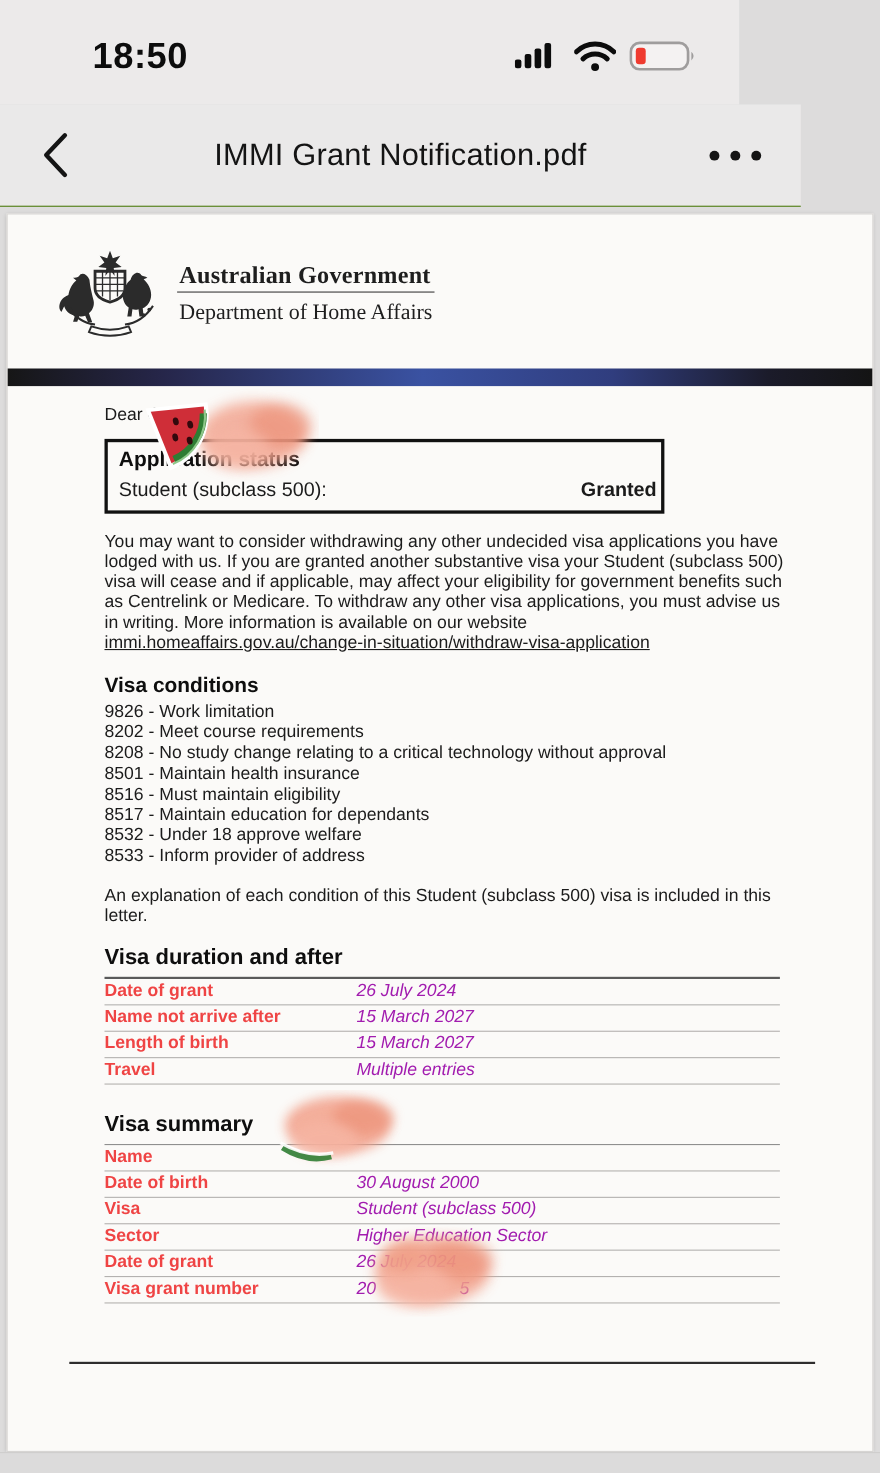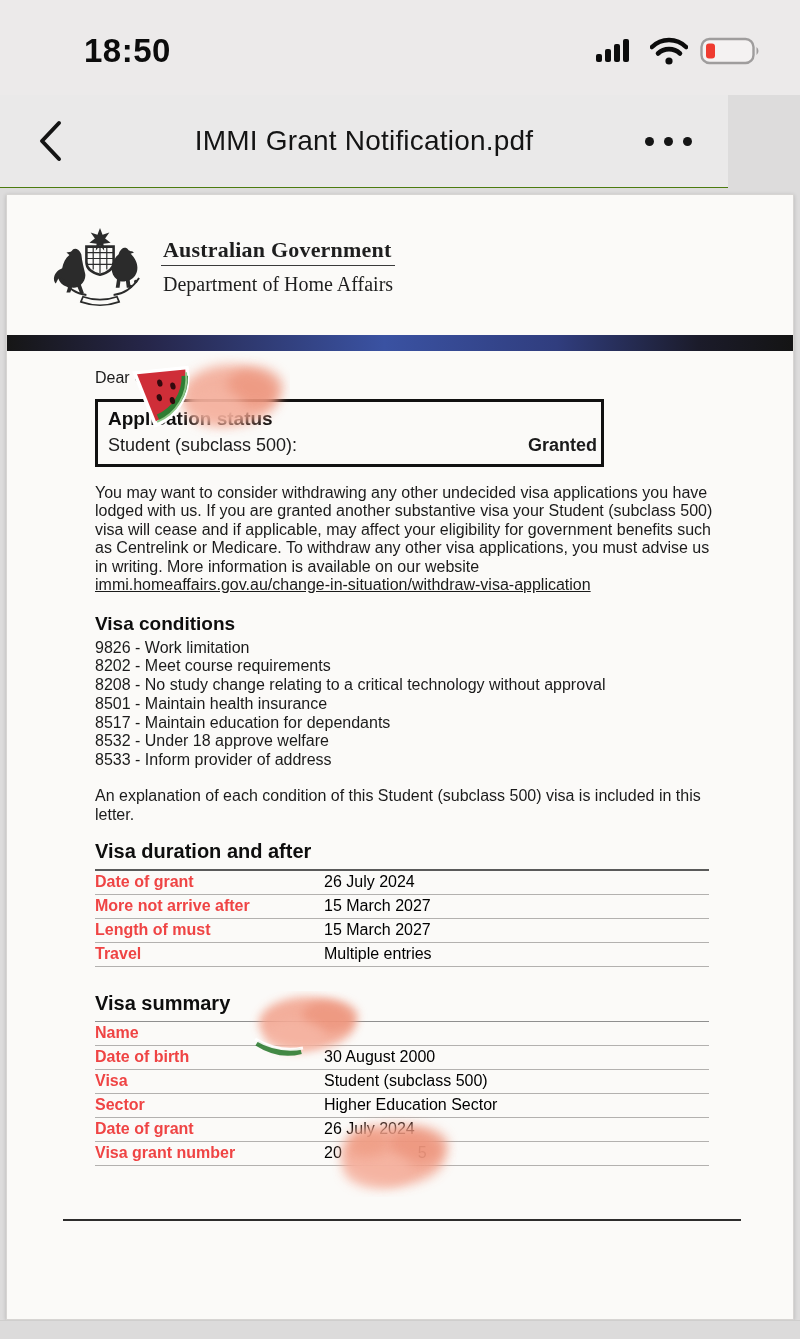--- a/index.html
+++ b/index.html
@@ -4,21 +4,21 @@
 <style>
   html,body{margin:0;padding:0;}
   body{
     width:800px;height:1339px;position:relative;overflow:hidden;
     background:#dddcdc;
     font-family:"Liberation Sans","DejaVu Sans",sans-serif;
     -webkit-font-smoothing:antialiased;
   }
   
   .status-bar{
-    position:absolute;top:0;left:0;width:800px;height:95px;
+    position:absolute;top:0;left:0;width:672px;height:95px;
     background:#eceaea;display:flex;align-items:center;justify-content:space-between;
     box-sizing:border-box;padding:6px 38px 0 84px;
   }
   .time{font-size:33px;font-weight:700;color:#0c0c0c;letter-spacing:.5px;}
   .status-icons{display:flex;align-items:center;gap:12px;}
   .nav-bar{
     position:absolute;top:95px;left:0;width:728px;height:93px;
     background:#eae9e9;border-bottom:1px solid #4d7c0f;
     display:flex;align-items:center;justify-content:space-between;
     box-sizing:border-box;padding:0 30px;
@@ -66,21 +66,21 @@
   .h-cond{margin:18px 0 4px 0;font-size:19px;font-weight:700;color:#0e0e0e;line-height:22px;}
   .cond-list{margin:0;padding:0;list-style:none;}
   .cond-list li{line-height:18.8px;}
   .explain{margin-top:17px;}
   .h-table{margin:15px 0 6px 0;font-size:20px;font-weight:700;color:#0e0e0e;line-height:24px;}
   .h-table.summary{margin-top:24px;}
   .doc-table{width:614px;border-top:2px solid #5a5a5a;}
   .doc-table.light-top{border-top:1.5px solid #8f8f8f;}
   .t-row{display:flex;align-items:center;height:23px;border-bottom:1px solid #b3b1af;}
   .t-label{flex:0 0 229px;font-weight:700;color:#ef4444;}
-  .t-value{color:#000000;}
+  .t-value{color:#a21caf;font-style:italic;}
   .gap-hidden{display:inline-block;width:76px;}
   .footer-rule{margin:53px 0 0 -32px;width:678px;border:none;border-top:2.5px solid #2e2d2d;height:0;}
   
   .sticker{position:absolute;pointer-events:none;}
   
   .dots{display:flex;gap:10px;}
   .dots span{width:9px;height:9px;border-radius:50%;background:#151515;display:block;}
 </style>
 </head>
 <body>
@@ -166,39 +166,40 @@
     <div class="para">
       <span>You may want to consider withdrawing any other undecided visa applications you have lodged with us. If you are granted another substantive visa your Student (subclass 500) visa will cease and if applicable, may affect your eligibility for government benefits such as Centrelink or Medicare. To withdraw any other visa applications, you must advise us in writing. More information is available on our website </span><span class="link-text">immi.homeaffairs.gov.au/change-in-situation/withdraw-visa-application</span>
     </div>
 
     <div class="h-cond">Visa conditions</div>
     <ul class="cond-list">
       <li>9826 - Work limitation</li>
       <li>8202 - Meet course requirements</li>
       <li>8208 - No study change relating to a critical technology without approval</li>
       <li>8501 - Maintain health insurance</li>
+      <li>8516 - Must maintain eligibility</li>
       <li>8517 - Maintain education for dependants</li>
       <li>8532 - Under 18 approve welfare</li>
       <li>8533 - Inform provider of address</li>
     </ul>
 
     <div class="explain">An explanation of each condition of this Student (subclass 500) visa is included in this letter.</div>
 
     <div class="h-table">Visa duration and after</div>
     <div class="doc-table">
       <div class="t-row">
         <span class="t-label">Date of grant</span>
         <span class="t-value">26 July 2024</span>
       </div>
       <div class="t-row">
-        <span class="t-label">More not arrive after</span>
+        <span class="t-label">Name not arrive after</span>
         <span class="t-value">15 March 2027</span>
       </div>
       <div class="t-row">
-        <span class="t-label">Length of must</span>
+        <span class="t-label">Length of birth</span>
         <span class="t-value">15 March 2027</span>
       </div>
       <div class="t-row">
         <span class="t-label">Travel</span>
         <span class="t-value">Multiple entries</span>
       </div>
     </div>
 
     <div class="h-table summary">Visa summary</div>
     <div class="doc-table light-top">

